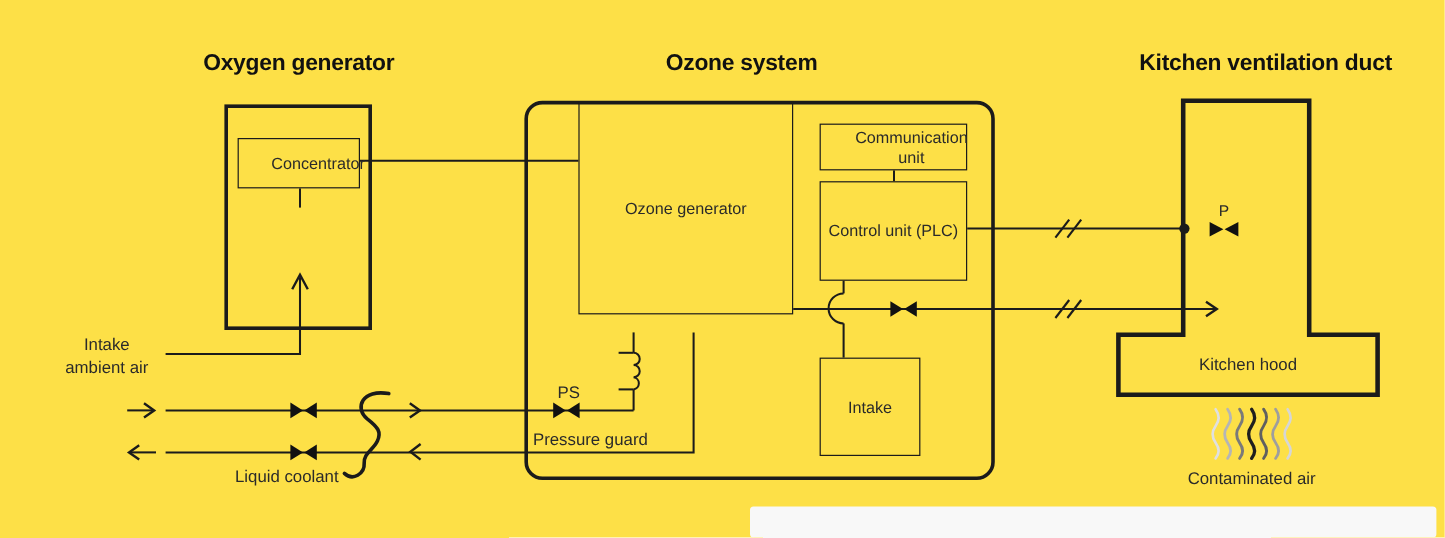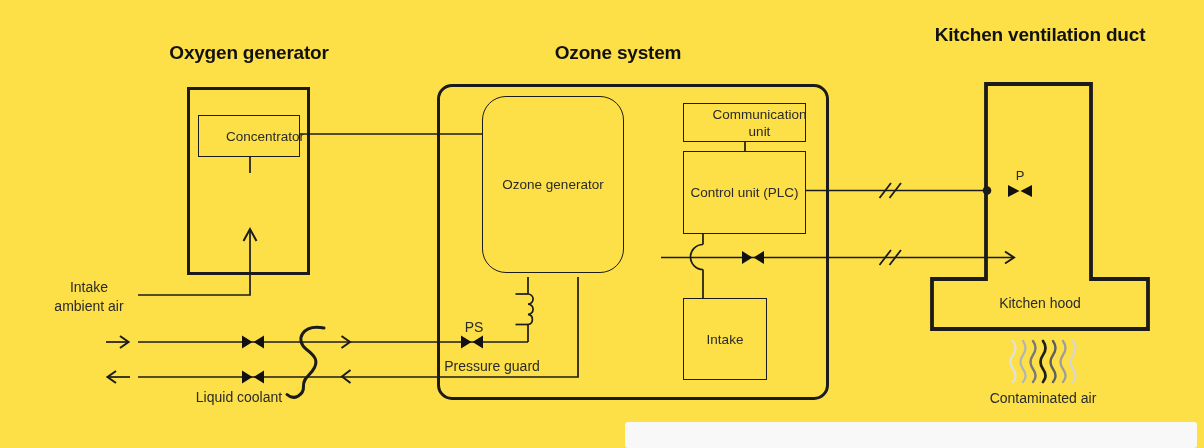--- a/index.html
+++ b/index.html
@@ -129,29 +129,29 @@
       <path d="M 1053 341 q 5 7 0 14 q -5 7 0 14 q 5 7 0 13" stroke="#606060" stroke-width="2.4"></path>
       <path d="M 1063 341 q 5 7 0 14 q -5 7 0 14 q 5 7 0 13" stroke="#9e9e9e" stroke-width="2.3"></path>
       <path d="M 1073 341 q 5 7 0 14 q -5 7 0 14 q 5 7 0 13" stroke="#d6d6d6" stroke-width="2.2"></path>
     </g>
   </svg>
 
   <div class="abs faint-band" style="left:625px;top:422px;width:572px;height:26px;"></div>
 
   <div class="abs title" style="left:149px;top:42px;width:200px;">Oxygen generator</div>
   <div class="abs title" style="left:518px;top:42px;width:200px;">Ozone system</div>
-  <div class="abs title" style="left:920px;top:24px;width:240px;">Kitchen ventilation duct</div>
+  <div class="abs title" style="left:920px;top:42px;width:240px;text-align:right;">Kitchen ventilation duct</div>
 
   <div class="abs box thick" style="left:187px;top:87px;width:123px;height:188px;"></div>
   <div class="abs box" style="left:198px;top:115px;width:102px;height:42px;padding-left:34px;">
     <span>Concentrator</span>
   </div>
 
   <div class="abs box thick rounded" style="left:437px;top:84px;width:392px;height:316px;"></div>
-  <div class="abs box" style="left:482px;top:96px;width:142px;height:177px;border-radius:24px;">
+  <div class="abs box" style="left:482px;top:85px;width:179px;height:177px;">
     <span>Ozone generator</span>
   </div>
   <div class="abs box" style="left:683px;top:103px;width:123px;height:39px;padding-left:32px;">
     <span>Communication unit</span>
   </div>
   <div class="abs box" style="left:683px;top:151px;width:123px;height:83px;">
     <span>Control unit (PLC)</span>
   </div>
   <div class="abs box" style="left:683px;top:298px;width:84px;height:82px;">
     <span>Intake</span>

